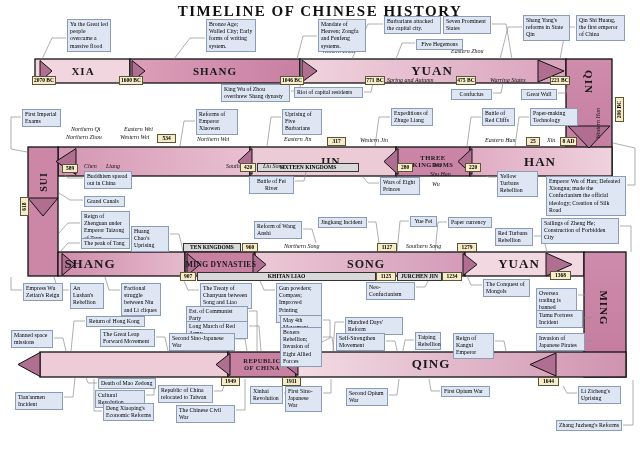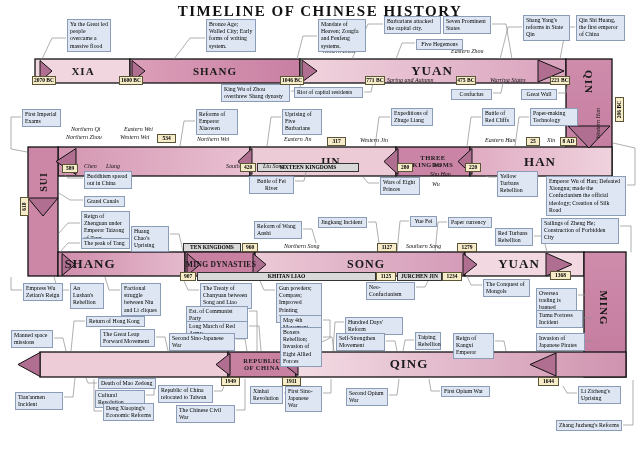--- a/index.html
+++ b/index.html
@@ -180,21 +180,21 @@
 <div class="dyn v90" style="left:589px;top:82px;font-size:11px">QIN</div>
 <div class="dyn" style="left:540px;top:162px;font-size:13px">HAN</div>
 <div class="dyn wrap" style="left:433px;top:161px;font-size:6.5px;width:46px">THREE KINGDOMS</div>
 <div class="dyn" style="left:330px;top:161px;font-size:11px">JIN</div>
 <div class="dyn vm90" style="left:43px;top:182px;font-size:10px">SUI</div>
 <div class="dyn" style="left:90px;top:264px;font-size:13px">SHANG</div>
 <div class="dyn" style="left:221px;top:264px;font-size:7.5px;letter-spacing:0.3px">MING DYNASTIES</div>
 <div class="dyn" style="left:366px;top:264px;font-size:12px">SONG</div>
 <div class="dyn" style="left:519px;top:264px;font-size:13px">YUAN</div>
 <div class="dyn v90" style="left:604px;top:308px;font-size:11px">MING</div>
-<div class="dyn" style="left:409px;top:364px;font-size:13px">QING</div>
+<div class="dyn" style="left:431px;top:364px;font-size:13px">QING</div>
 <div class="dyn wrap" style="left:262px;top:364px;font-size:6.5px;width:44px">REPUBLIC OF CHINA</div>
 
 <div class="bar" style="left:257px;top:163px;width:102px">SIXTEEN KINGDOMS</div>
 <div class="bar" style="left:183px;top:243px;width:58px">TEN KINGDOMS</div>
 <div class="bar" style="left:197px;top:272px;width:179px">KHITAN LIAO</div>
 <div class="bar" style="left:397px;top:272px;width:45px">JURCHEN JIN</div>
 
 <div class="date" style="left:32px;top:76px;width:24px">2070 BC</div>
 <div class="date" style="left:119px;top:76px;width:24px">1600 BC</div>
 <div class="date" style="left:280px;top:76px;width:24px">1046 BC</div>

